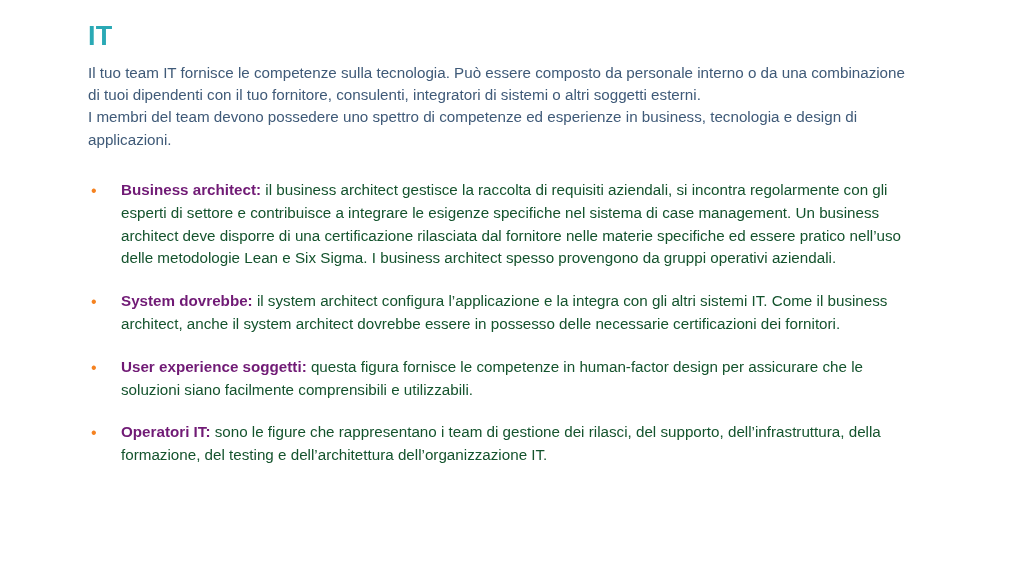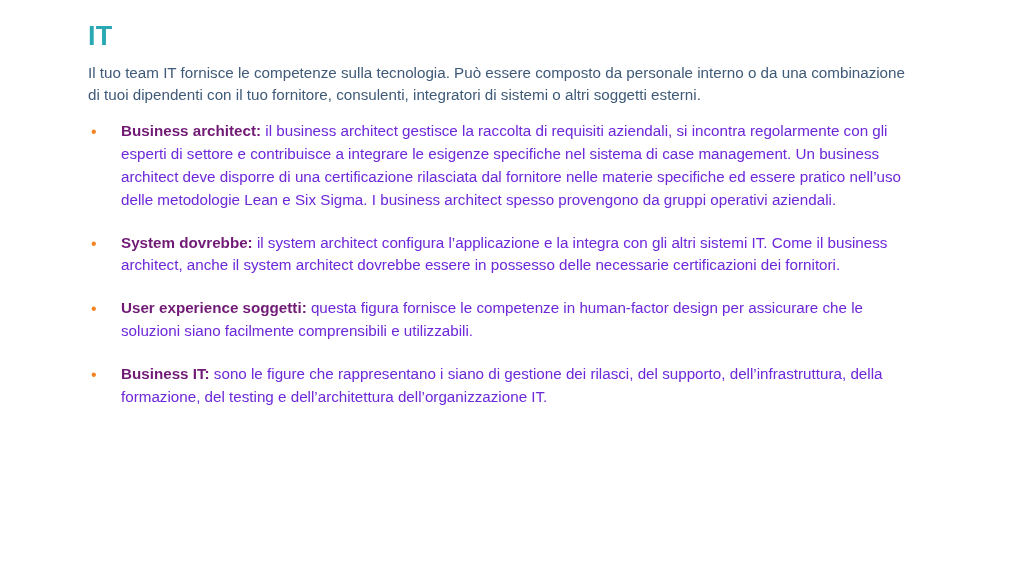--- a/index.html
+++ b/index.html
@@ -26,21 +26,21 @@
     font-size: 27px;
     font-weight: bold;
     letter-spacing: 0.2px;
     margin: 0 0 10px 0;
     line-height: 1.1;
   }
   .intro {
     color: #3f5a78;
     font-size: 15.2px;
     line-height: 1.47;
-    margin: 0 0 14px 0;
+    margin: 0 0 28px 0;
     max-width: 830px;
   }
   .intro p {
     margin: 0;
   }
   .bullet-list {
     list-style: none;
     margin: 0;
     padding: 0;
   }
@@ -62,33 +62,34 @@
     top: 0;
     color: #f58220;
     font-size: 16px;
     line-height: 1.5;
   }
   .lead {
     color: #701a75;
     font-weight: bold;
   }
   .body-text {
-    color: #6d28d9;
+    color: #14532d;
     text-align: center;
   }
 </style>
 </head>
 <body>
 
 <div class="slide">
 
   <h1 class="slide-title">IT</h1>
 
   <div class="intro">
     <p>Il tuo team IT fornisce le competenze sulla tecnologia. Può essere composto da personale interno o da una combinazione di tuoi dipendenti con il tuo fornitore, consulenti, integratori di sistemi o altri soggetti esterni.</p>
+    <p>I membri del team devono possedere uno spettro di competenze ed esperienze in business, tecnologia e design di applicazioni.</p>
   </div>
 
   <ul class="bullet-list">
 
     <li class="bullet-item">
       <span class="bullet-marker">•</span>
       <span class="lead">Business architect:</span><span class="body-text"> il business architect gestisce la raccolta di requisiti aziendali, si incontra regolarmente con gli esperti di settore e contribuisce a integrare le esigenze specifiche nel sistema di case management. Un business architect deve disporre di una certificazione rilasciata dal fornitore nelle materie specifiche ed essere pratico nell’uso delle metodologie Lean e Six Sigma. I business architect spesso provengono da gruppi operativi aziendali.</span>
     </li>
 
     <li class="bullet-item">
@@ -96,17 +97,17 @@
       <span class="lead">System dovrebbe:</span><span class="body-text"> il system architect configura l’applicazione e la integra con gli altri sistemi IT. Come il business architect, anche il system architect dovrebbe essere in possesso delle necessarie certificazioni dei fornitori.</span>
     </li>
 
     <li class="bullet-item">
       <span class="bullet-marker">•</span>
       <span class="lead">User experience soggetti:</span><span class="body-text"> questa figura fornisce le competenze in human-factor design per assicurare che le soluzioni siano facilmente comprensibili e utilizzabili.</span>
     </li>
 
     <li class="bullet-item">
       <span class="bullet-marker">•</span>
-      <span class="lead">Business IT:</span><span class="body-text"> sono le figure che rappresentano i siano di gestione dei rilasci, del supporto, dell’infrastruttura, della formazione, del testing e dell’architettura dell’organizzazione IT.</span>
+      <span class="lead">Operatori IT:</span><span class="body-text"> sono le figure che rappresentano i team di gestione dei rilasci, del supporto, dell’infrastruttura, della formazione, del testing e dell’architettura dell’organizzazione IT.</span>
     </li>
 
   </ul>
 </div>
 
 </body></html>

